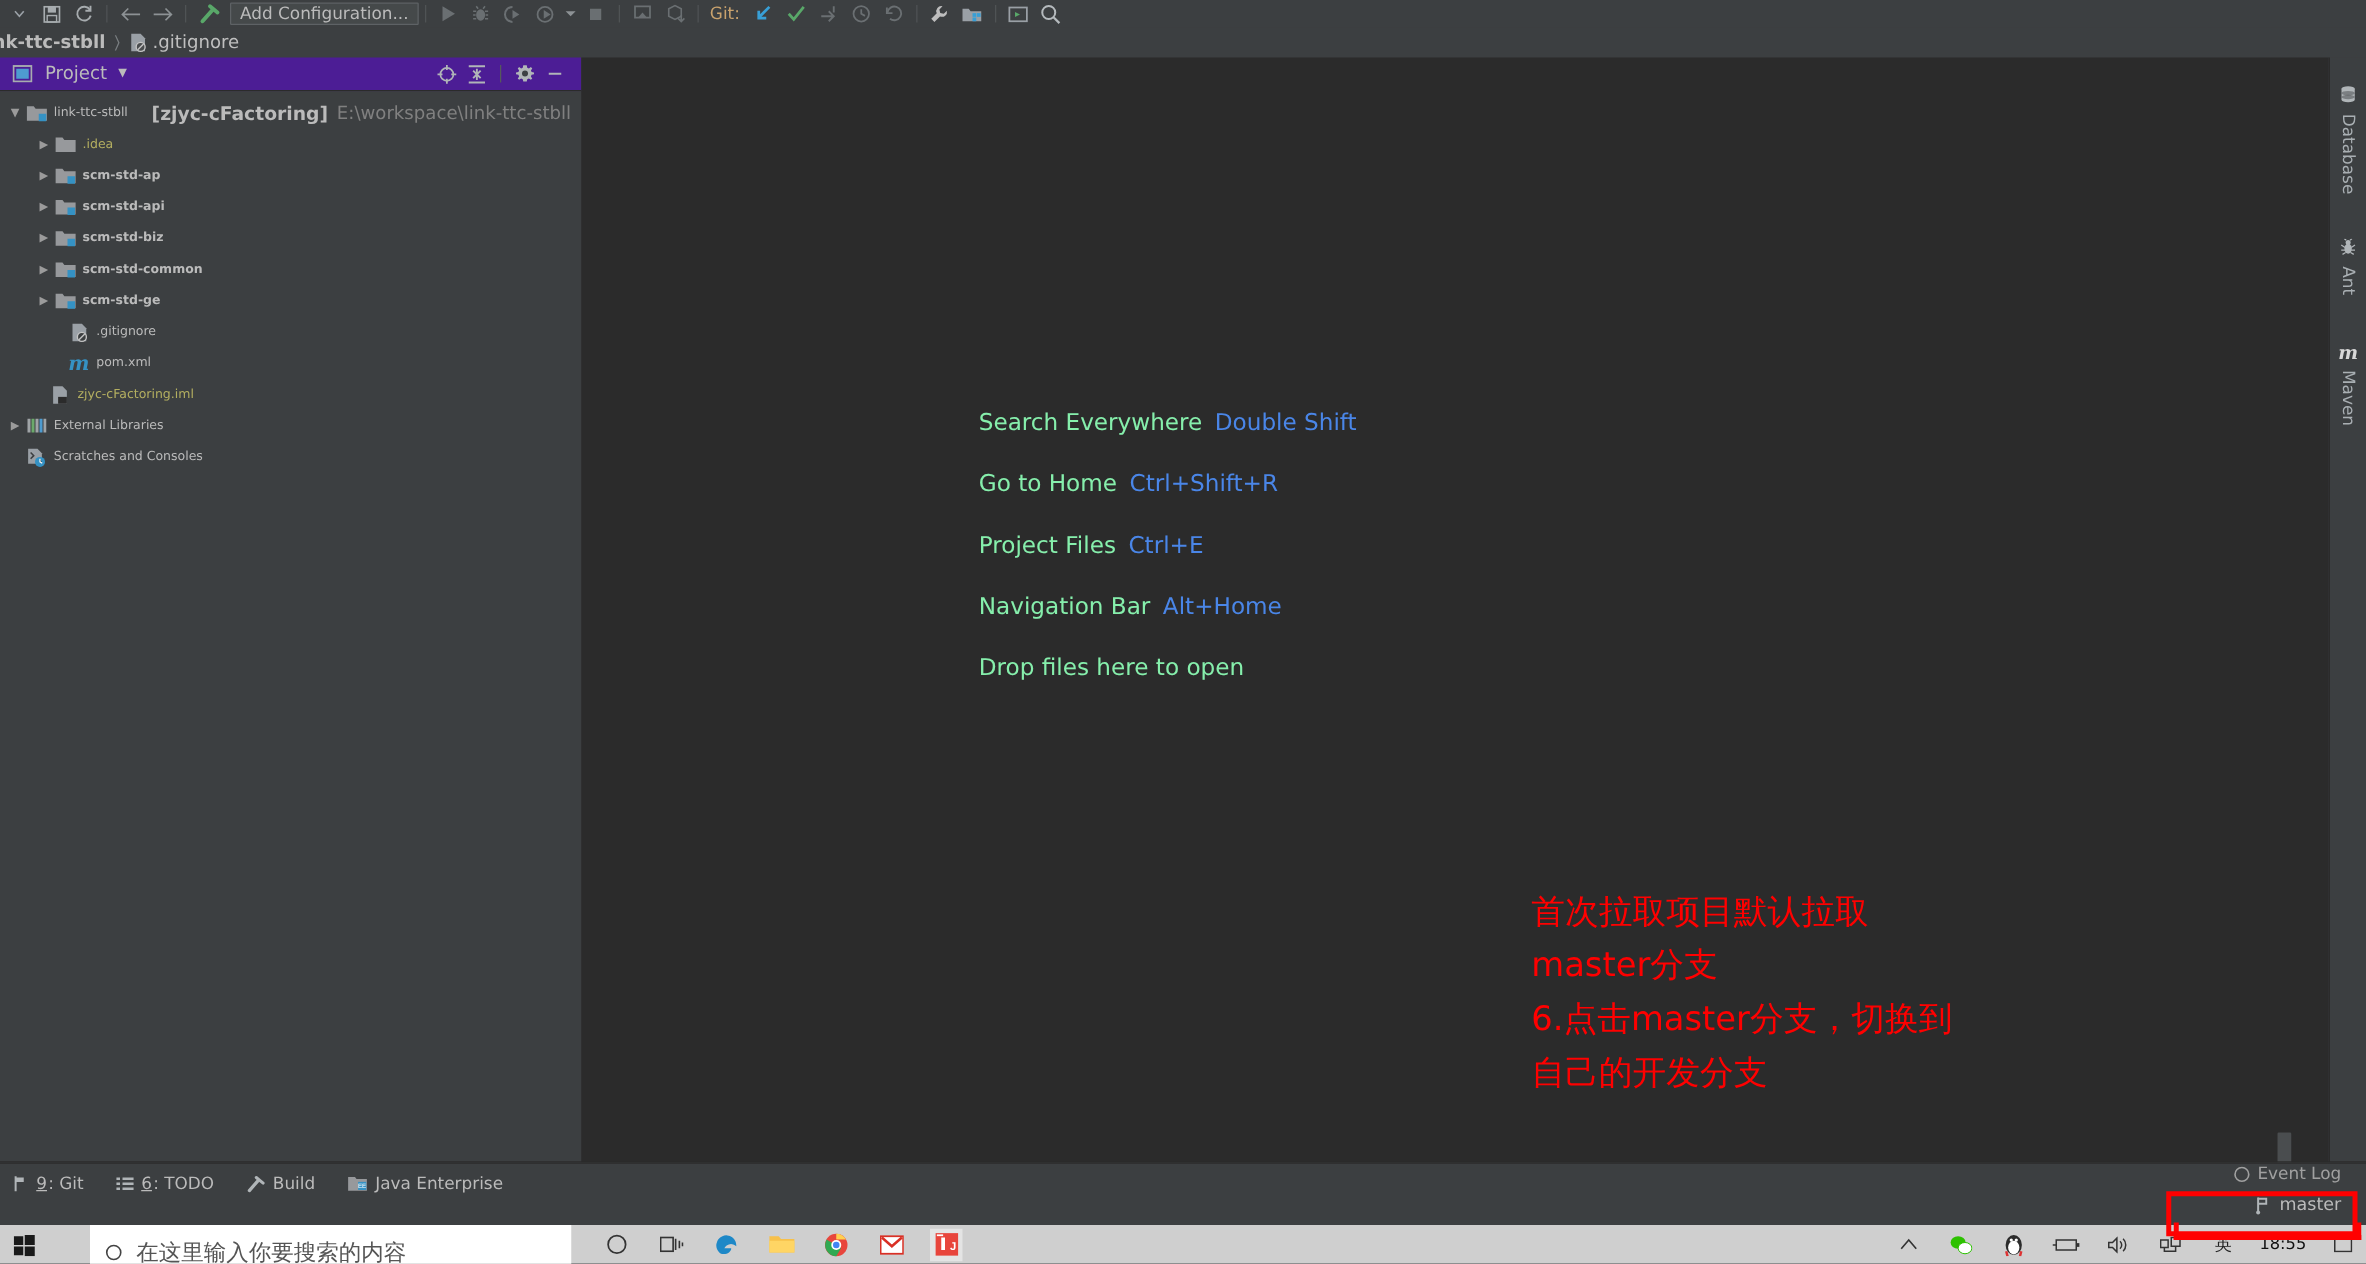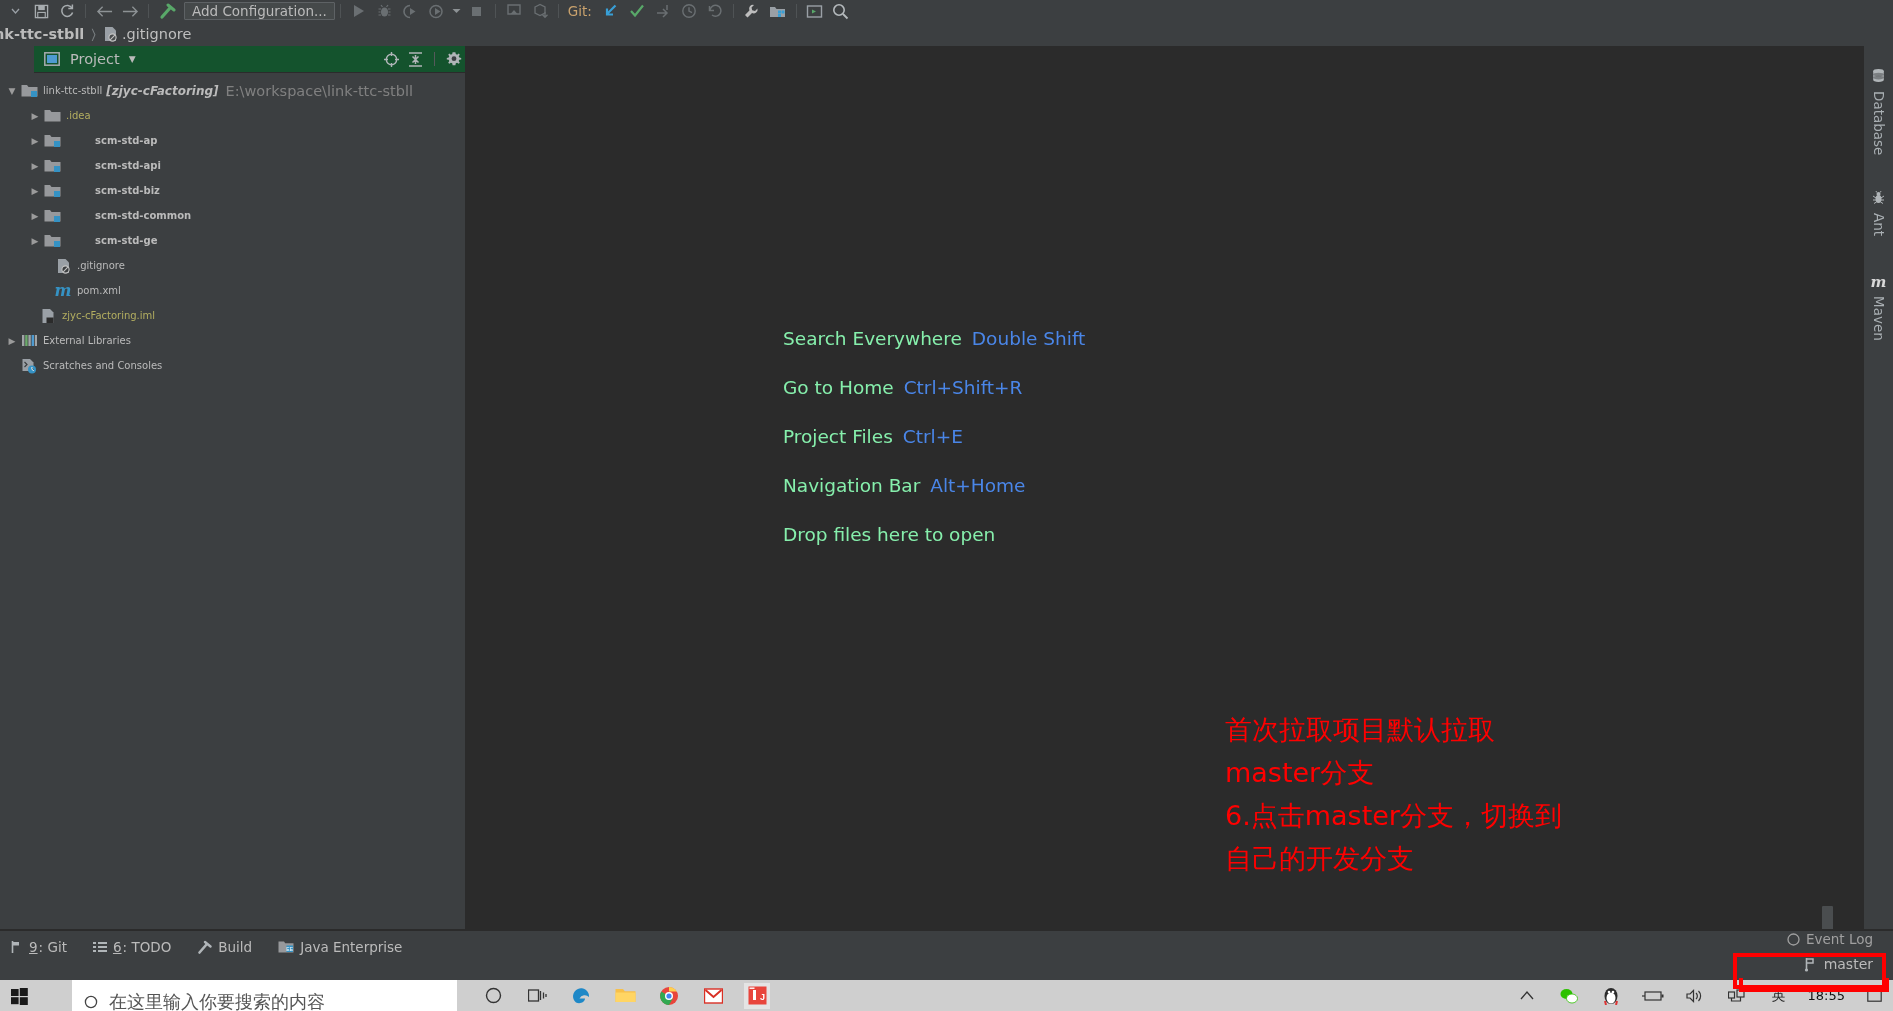--- a/index.html
+++ b/index.html
@@ -36,45 +36,44 @@
     background: #3c3f41; display: flex; align-items: center;
     color: #bbbbbb; font-size: 14.5px; overflow: hidden;
   }
   .bc-proj { font-weight: bold; margin-left: -6px; }
   .bc-sep { color: #7a7f82; margin: 0 7px; font-size: 14px; }
   .bc-file { color: #bfbfbf; }
 
   
   .proj-header {
     position: absolute; left: 0; top: 46px; width: 465px; height: 27px;
-    background: #14532d; display: flex; align-items: center;
+    background: #4c1d95; display: flex; align-items: center;
     border-bottom: 1px solid #2b2b2b;
-    margin-left: 34px;
   }
   .proj-title { color: #bbbbbb; font-size: 14.5px; margin-left: 10px; }
   .proj-caret { color: #bbbbbb; font-size: 9px; margin-left: 9px; }
   .proj-tools { margin-left: auto; display: flex; align-items: center; gap: 2px; padding-right: 10px; }
   .ptool { width: 22px; height: 22px; display:flex; align-items:center; justify-content:center; color: #a7acaf; }
   .ptool-sep { width: 1px; height: 14px; background: #55595b; margin: 0 6px; }
 
   .proj-tree {
     position: absolute; left: 0; top: 73px; width: 465px; height: 857px;
     background: #3c3f41; padding-top: 5px; overflow: hidden;
   }
   .tnode { display: flex; align-items: center; height: 25px; white-space: nowrap; }
   .arrow {
     width: 14px; height: 14px; display: inline-flex;
     align-items: center; justify-content: center; color: #9b9b9b;
     font-size: 9px; flex: 0 0 14px;
   }
   .ticon { width: 20px; height: 16px; display:flex; align-items:center; justify-content:center; margin-right: 4px; flex: 0 0 20px; }
   .tlabel { font-size: 10px; color: #bbbbbb; }
-  .tlabel.bold { font-weight: bold; margin-left: 29px; }
+  .tlabel.bold { font-weight: bold; }
   .tlabel.yellowish { color: #b3ae60; }
-  .tmod { font-weight: bold; color: #bbbbbb; font-size: 12px; margin-left: 4px; font-style: italic; }
+  .tmod { font-weight: bold; color: #bbbbbb; font-size: 15px; margin-left: 19px; }
   .tpath { color: #808080; font-size: 14.5px; margin-left: 7px; }
 
   
   .editor {
     position: absolute; left: 465px; top: 46px; width: 1398px; height: 884px;
     background: #2b2b2b;
   }
   .shortcut-list { position: absolute; left: 318px; top: 268px; }
   .sc-row { height: 49px; display: flex; align-items: center; font-size: 18.5px; }
   .sc-name { color: #86efac; }

